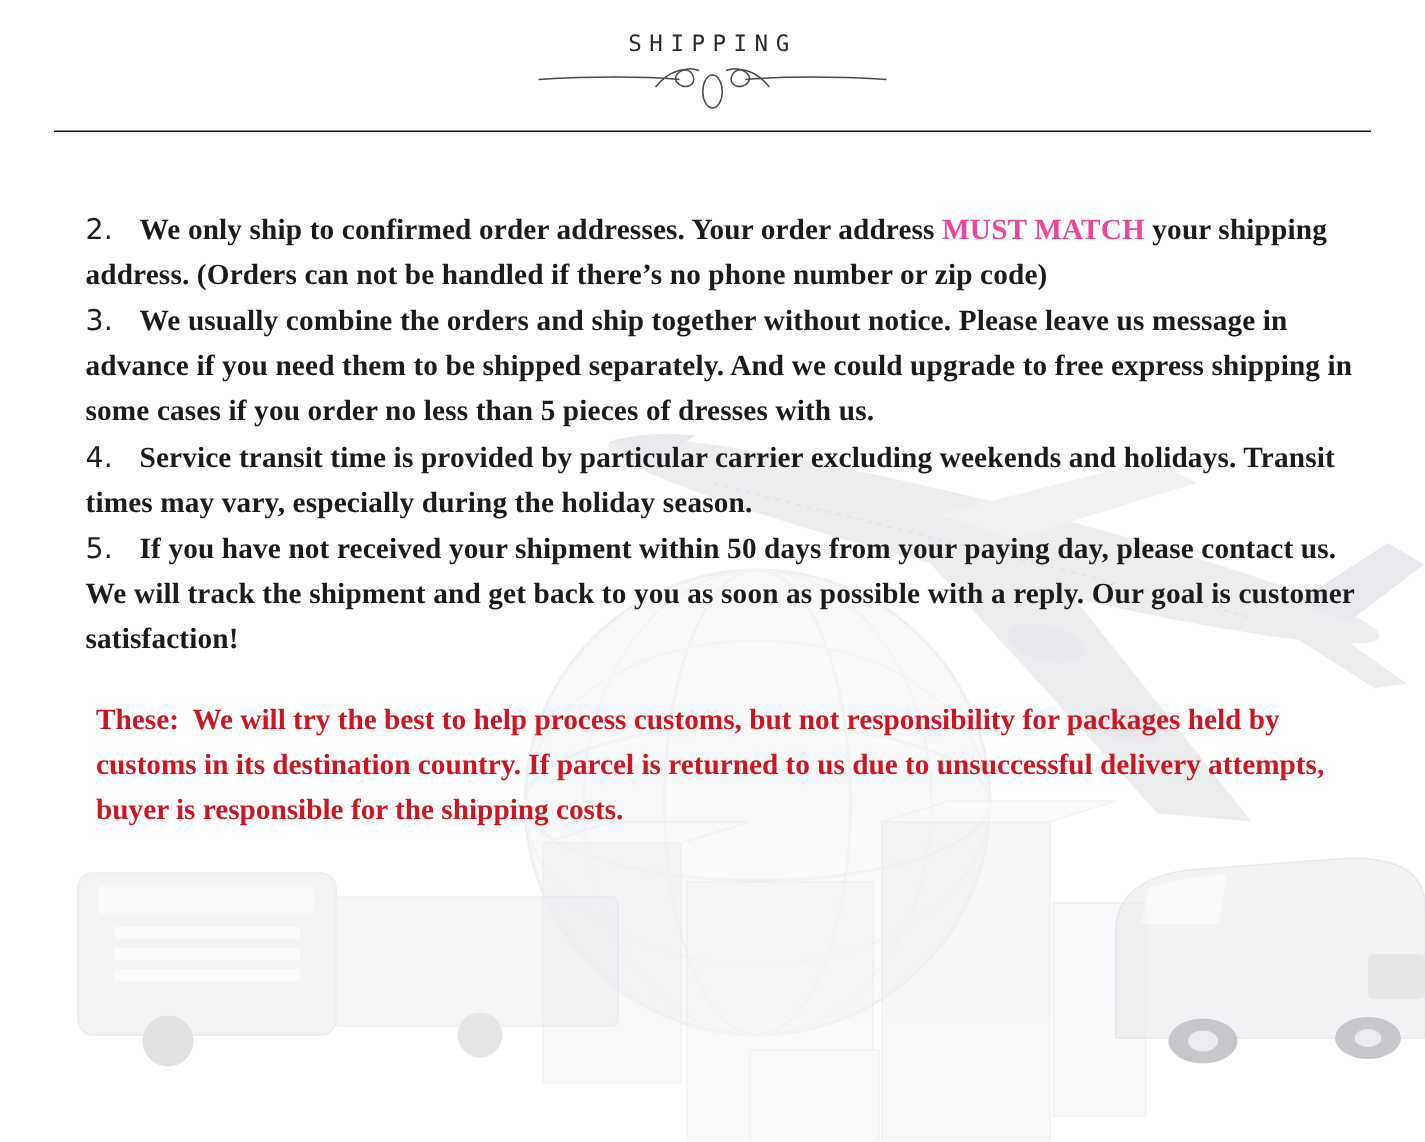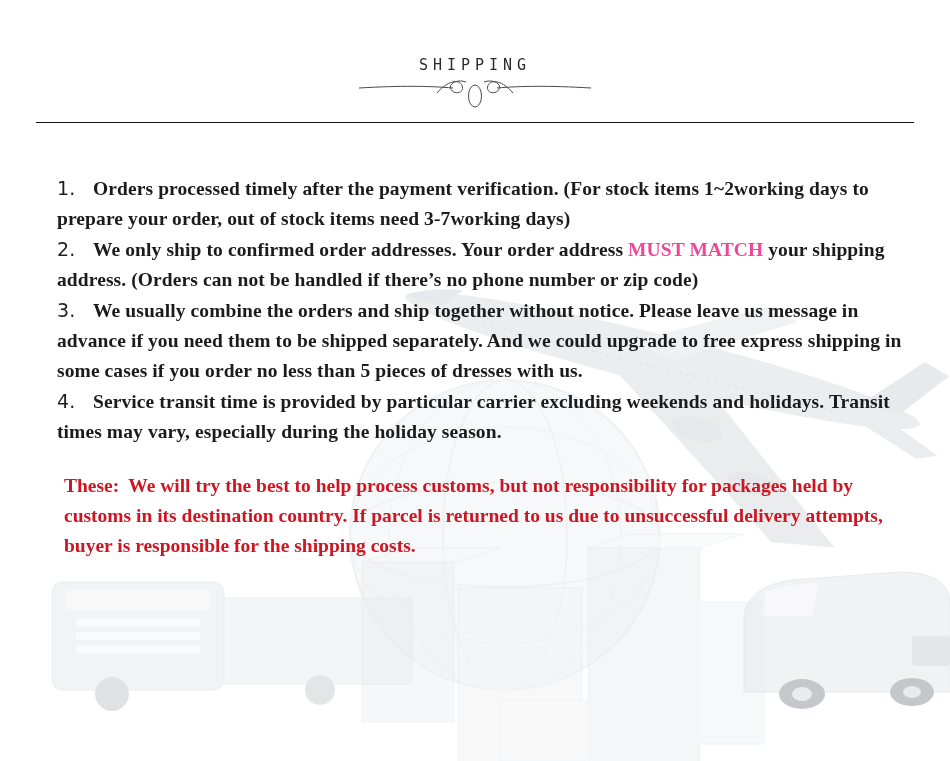--- a/index.html
+++ b/index.html
@@ -4,21 +4,21 @@
 <style>
   html,body{margin:0;padding:0;}
   body{
     width:950px;height:761px;position:relative;overflow:hidden;
     background:#ffffff;
     font-family:"Liberation Serif", serif;
   }
   .watermark-layer{position:absolute;top:0;left:0;z-index:0;pointer-events:none;}
   .content{position:relative;z-index:1;}
 
-  .header{padding-top:56px;text-align:center;}
+  .header{padding-top:20px;text-align:center;}
   .header-title{
     font-family:"DejaVu Sans Mono", monospace;
     font-size:15px;letter-spacing:5px;color:#2b2b2b;font-weight:400;
   }
   .flourish{display:block;margin:1px auto 0;}
   .rule{border:none;border-top:1.6px solid #151515;margin:13px 36px 0 36px;}
 
   .terms{margin:50px 46px 0 57px;}
   .term{
     margin:0;font-size:19.5px;line-height:30px;color:#1b1b1b;
@@ -104,23 +104,23 @@
         <ellipse cx="118" cy="21" rx="6.5" ry="11"></ellipse>
         <path d="M156 18 C 146 6, 134 3.5, 131 10.5 C 128 17.5, 138 20.5, 142 14.5 C 145 9.5, 137 3.5, 127 7"></path>
         <path d="M140 13 C 164 11, 191 10.5, 234 13"></path>
       </g>
     </svg>
   </div>
 
   <hr class="rule">
 
   <div class="terms">
-      <p class="term"><span class="num">1.</span><span>Orders processed timely after the payment verification. (For stock items 1~2working days to prepare your order, out of stock items need 3-7working days)</span></p>
       <p class="term"><span class="num">2.</span><span>We only ship to confirmed order addresses. Your order address </span><span class="red">MUST MATCH</span><span> your shipping address.  (Orders can not be handled if there’s no phone number or zip code)</span></p>
       <p class="term"><span class="num">3.</span><span>We usually combine the orders and ship together without notice. Please leave us message in advance if you need them to be shipped separately. And we could upgrade to free express shipping in some cases if you order no less than 5 pieces of dresses with us.</span></p>
       <p class="term"><span class="num">4.</span><span>Service transit time is provided by particular carrier excluding weekends and holidays. Transit times may vary, especially during the holiday season.</span></p>
+      <p class="term"><span class="num">5.</span><span>If you have not received your shipment within 50 days from your paying day, please contact us. We will track the shipment and get back to you as soon as possible with a reply. Our goal is customer satisfaction!</span></p>
     </div>
 
   <p class="note">
     <span class="note-label">These:</span><span>We will try the best to help process customs, but not responsibility for packages held by customs in its destination country. If parcel is returned to us due to unsuccessful delivery attempts, buyer is responsible for the shipping costs.</span>
   </p>
 
 </div>
 
 </body></html>

